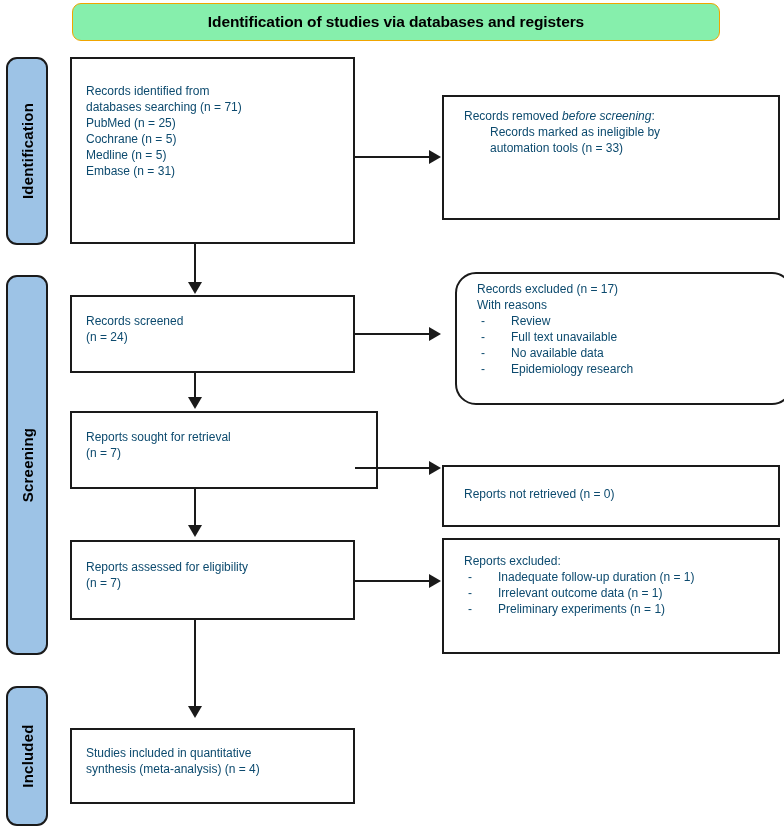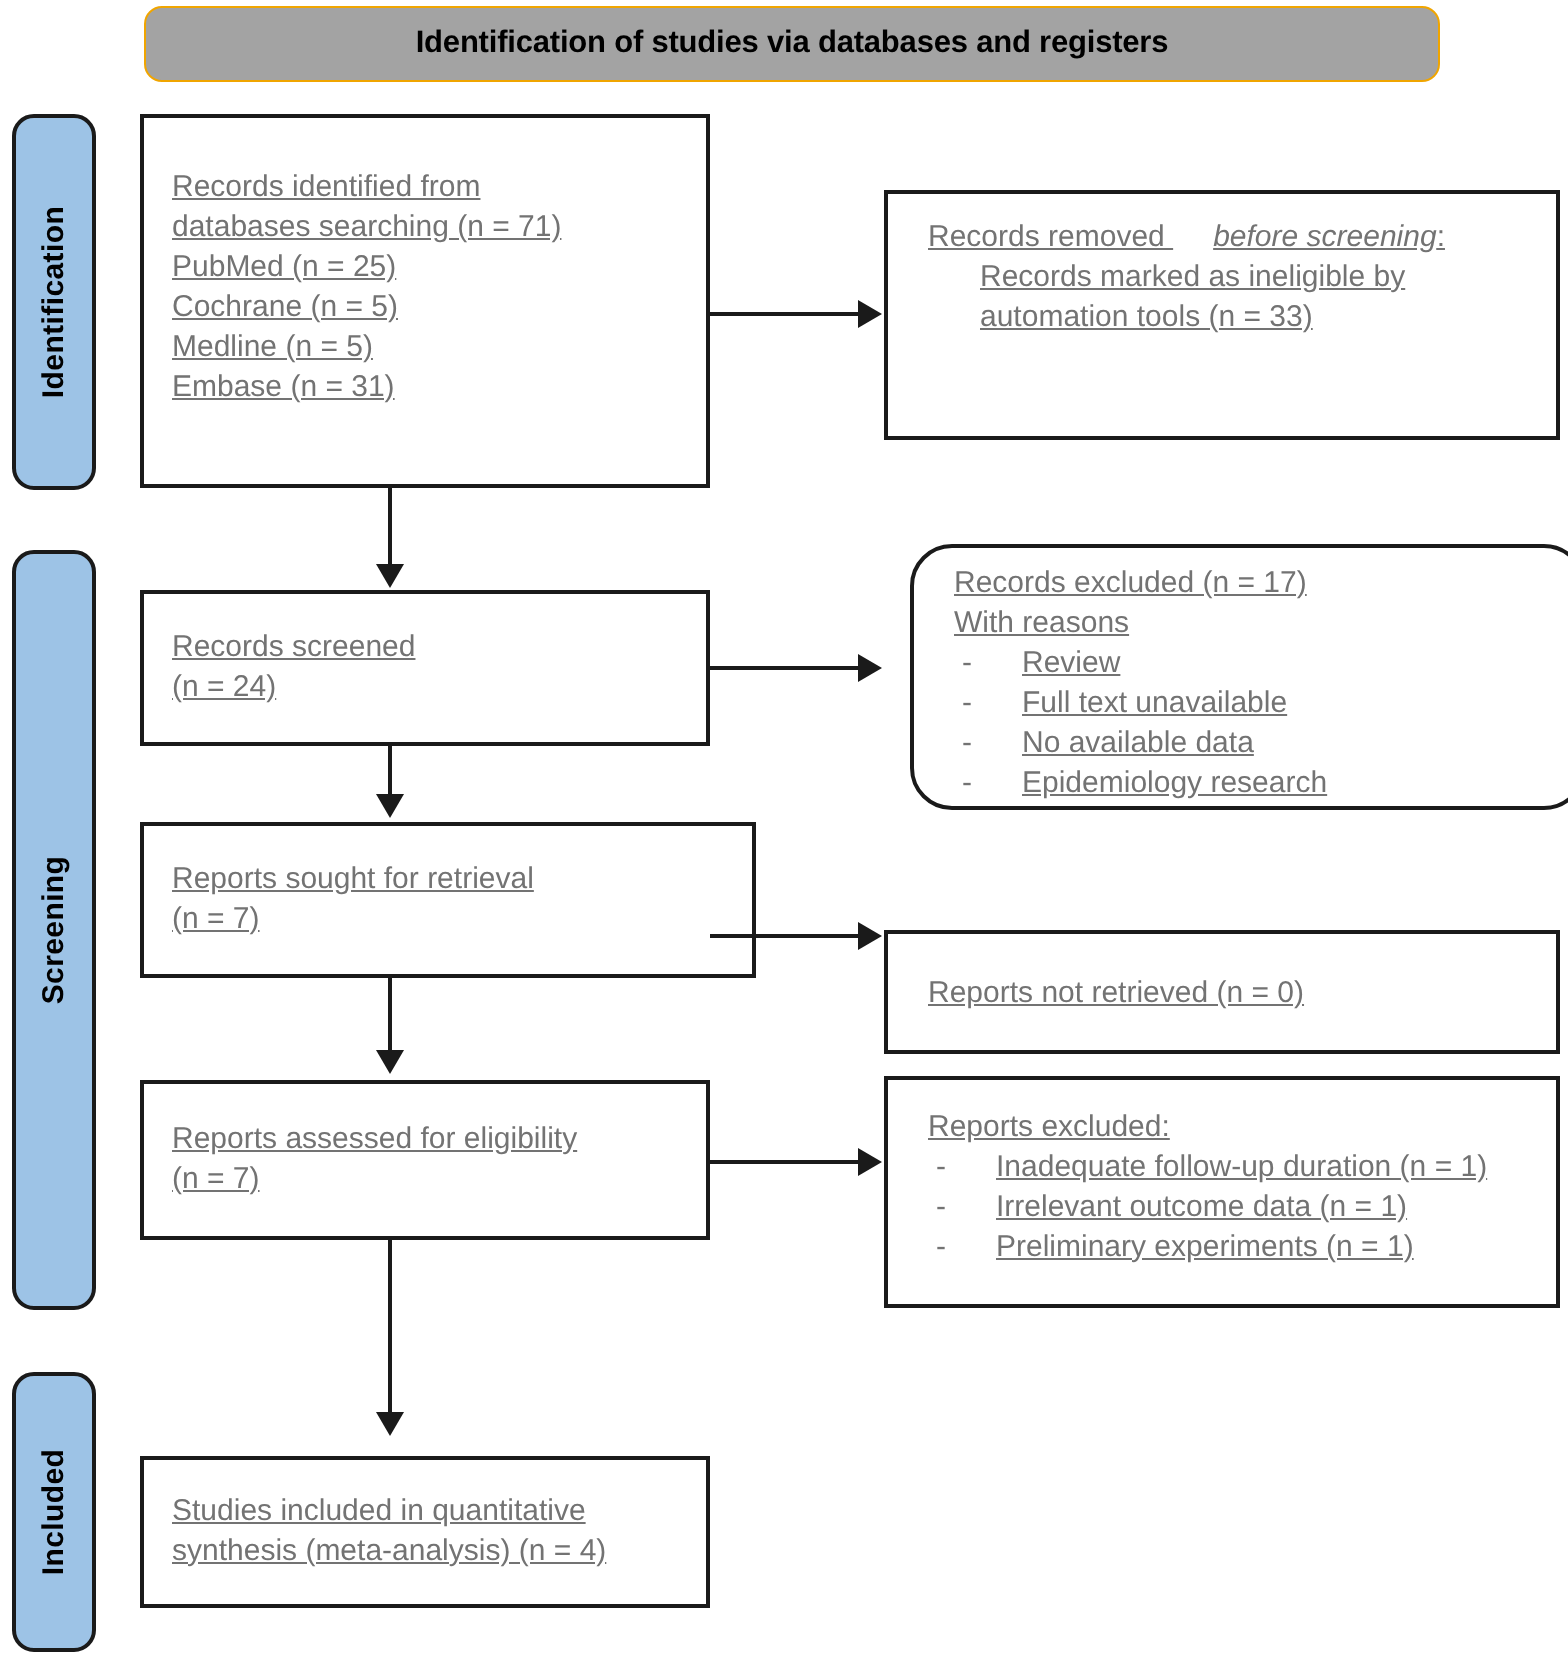--- a/index.html
+++ b/index.html
@@ -16,21 +16,21 @@
     height: 832px;
     background: #ffffff;
     overflow: hidden;
   }
   .banner {
     position: absolute;
     left: 72px;
     top: 3px;
     width: 648px;
     height: 38px;
-    background: #a3a3a3;
+    background: #86efac;
     border: 1px solid #F0A500;
     border-radius: 9px;
     display: flex;
     align-items: center;
     justify-content: center;
     box-sizing: border-box;
   }
   .banner-text {
     font-size: 15.5px;
     font-weight: bold;
@@ -63,29 +63,27 @@
     position: absolute;
     background: #ffffff;
     border: 2px solid #1a1a1a;
     box-sizing: border-box;
     padding: 0;
   }
   .node-text {
     position: absolute;
     left: 14px;
     right: 8px;
-    font-size: 15px;
+    font-size: 12px;
     line-height: 1.33;
-    color: #737373;
+    color: #0c4a6e;
     white-space: pre-wrap;
-    text-decoration: underline;
   }
   .node-text .ital {
     font-style: italic;
-    margin-left: 20px;
   }
   .line-indent {
     display: block;
     padding-left: 26px;
   }
   .bullet-row {
     display: block;
     position: relative;
     padding-left: 34px;
   }

